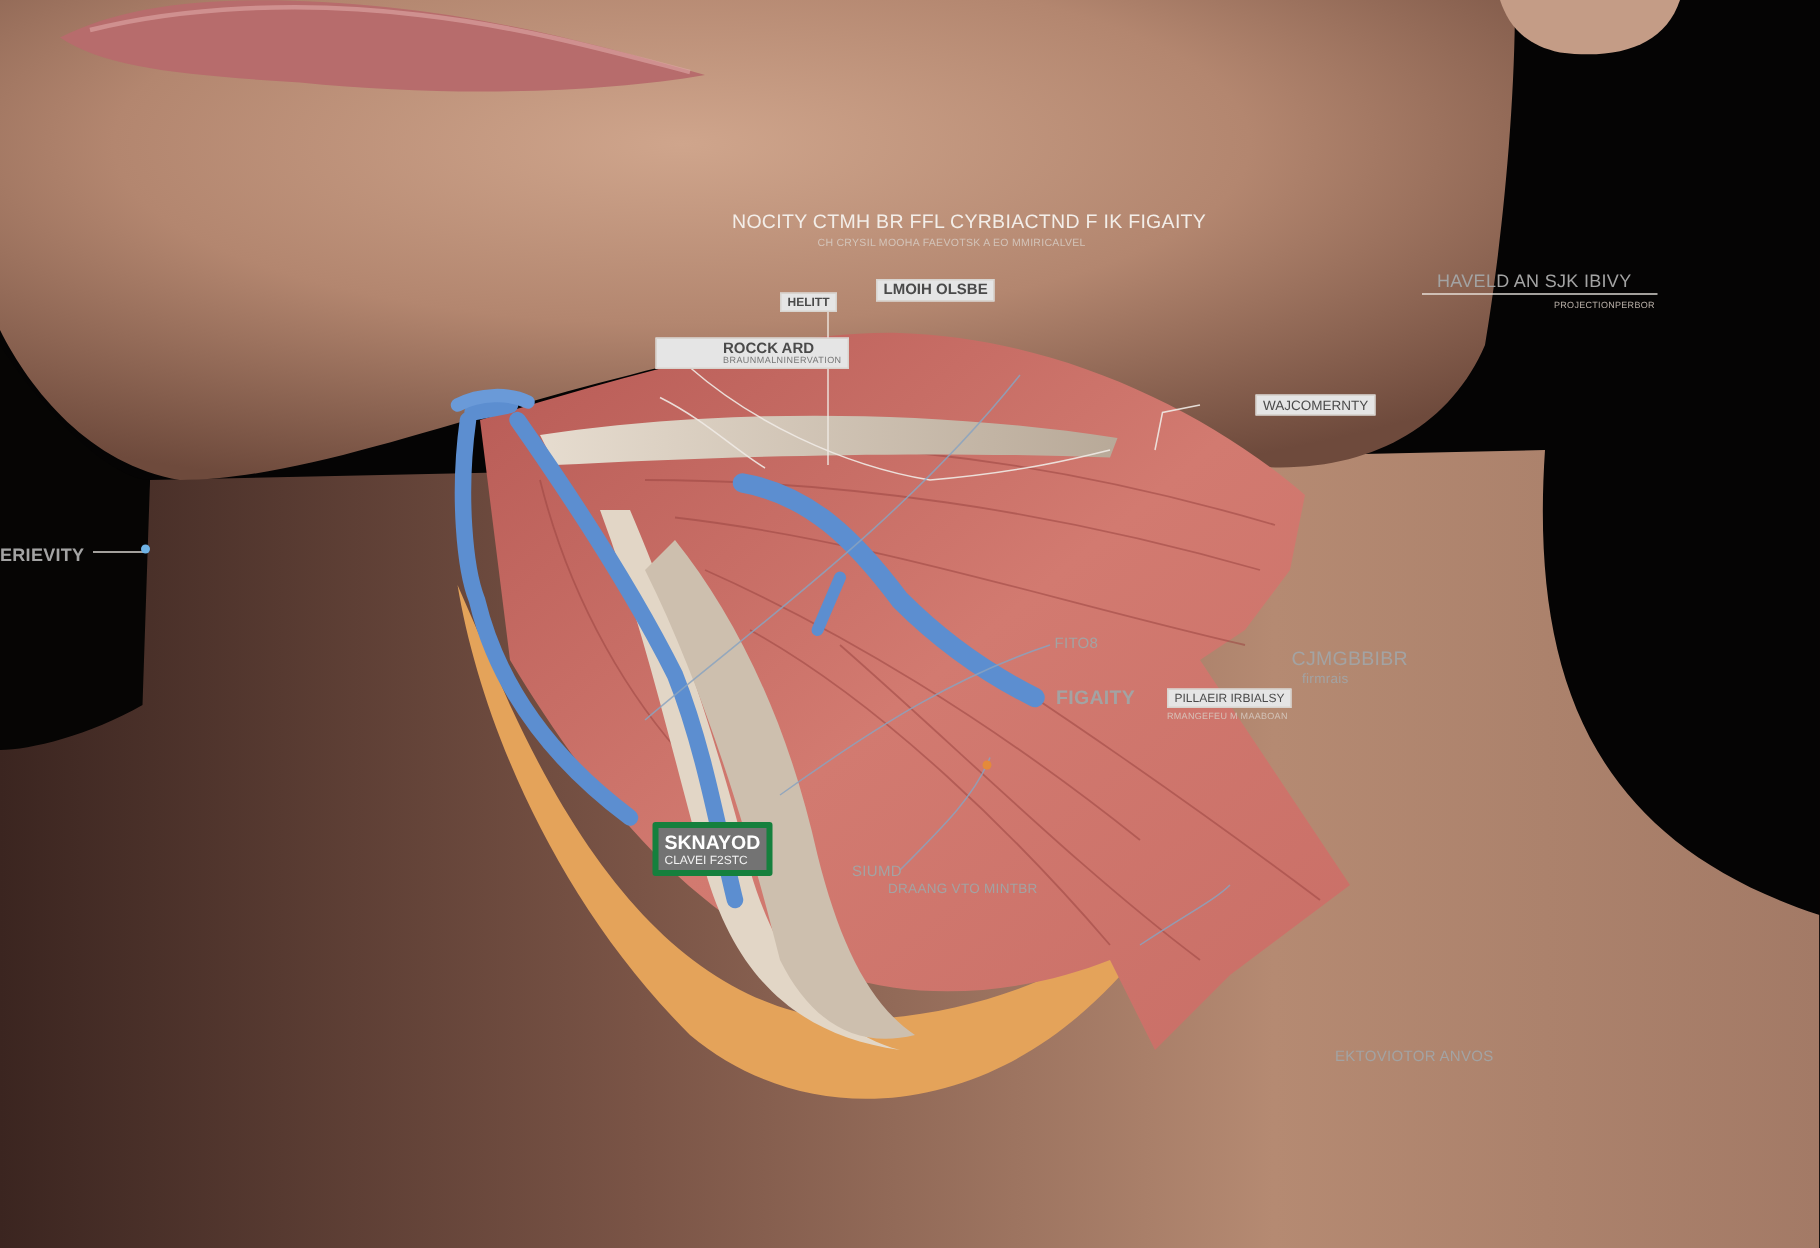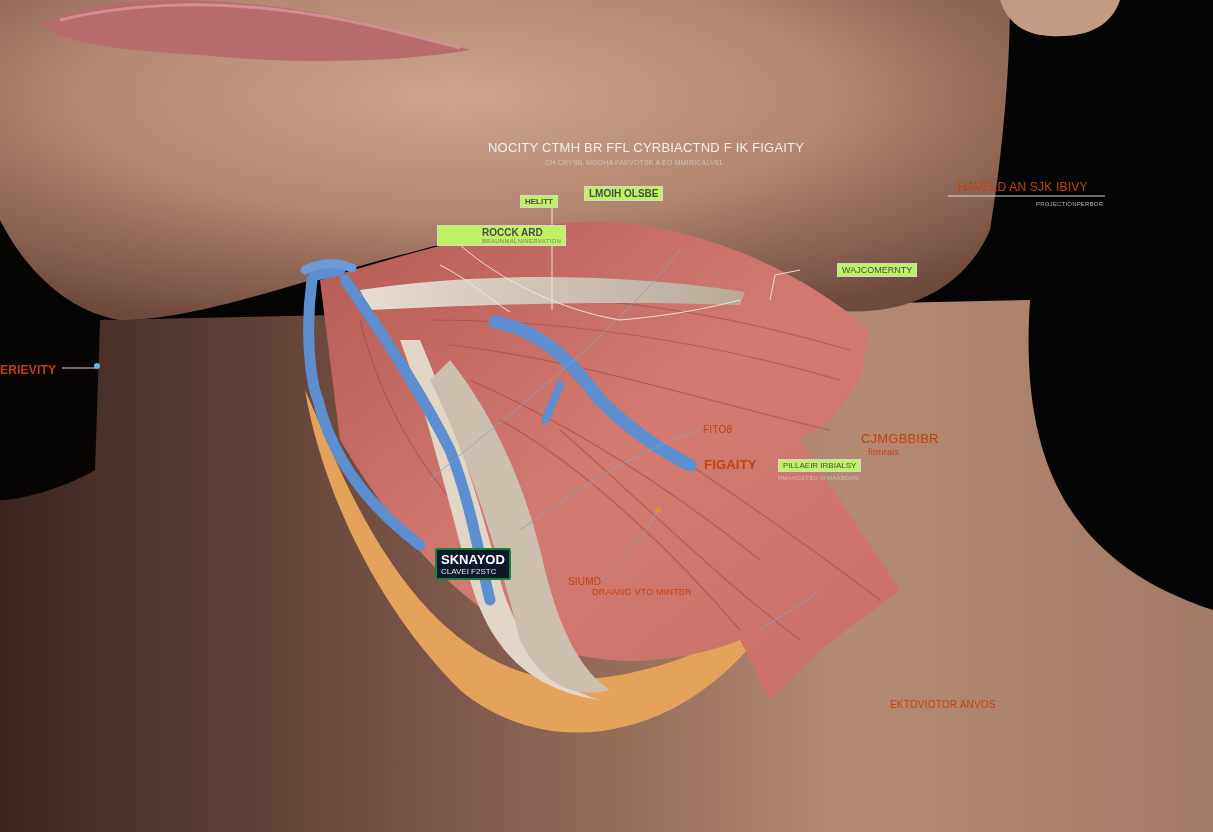--- a/index.html
+++ b/index.html
@@ -1,24 +1,24 @@
 <!DOCTYPE html>
 <html><head>
 <meta charset="utf-8">
 <style>
   html, body { margin: 0; padding: 0; }
   body { width: 1213px; height: 832px; overflow: hidden; background: #0a0706; font-family: "Liberation Sans", sans-serif; }
   .stage { position: relative; width: 1213px; height: 832px; overflow: hidden; }
   .bg-dark { position: absolute; inset: 0; background: #050404; }
   .skin { position: absolute; inset: 0; }
-  .lbl { position: absolute; color: #c2410c; font-weight: bold; white-space: nowrap; letter-spacing: 0.2px; }
+  .lbl { position: absolute; color: #a3a3a3; font-weight: bold; white-space: nowrap; letter-spacing: 0.2px; }
   .lbl.sm { font-size: 7px; font-weight: normal; color: #d8cdc4; opacity: 0.85; }
-  .box { position: absolute; background: #bef264; color: #4a4a4a; border: 1px solid #d8d4cf; font-size: 10px; font-weight: bold; padding: 1px 4px; white-space: nowrap; font-family: "Liberation Sans", sans-serif; }
+  .box { position: absolute; background: #e5e5e5; color: #4a4a4a; border: 1px solid #d8d4cf; font-size: 10px; font-weight: bold; padding: 1px 4px; white-space: nowrap; font-family: "Liberation Sans", sans-serif; }
   .box .sub { display: block; font-size: 6px; font-weight: normal; color: #777; letter-spacing: 0.3px; }
-  .tag-blue { position: absolute; background: #0f172a; border: 2px solid #15803d; color: #fff; padding: 2px 4px; border-radius: 2px; font-weight: bold; font-size: 13px; white-space: nowrap; }
+  .tag-blue { position: absolute; background: #737373; border: 4px solid #15803d; color: #fff; padding: 2px 4px; border-radius: 2px; font-weight: bold; font-size: 13px; white-space: nowrap; }
   .tag-blue .sub { display: block; font-size: 8px; font-weight: normal; opacity: .9; }
   svg.overlay { position: absolute; left: 0; top: 0; }
 </style>
 </head>
 <body>
 
 <div class="stage">
   <div class="bg-dark"></div>
 
   <svg class="overlay skin" width="1213" height="832" viewBox="0 0 1213 832">

